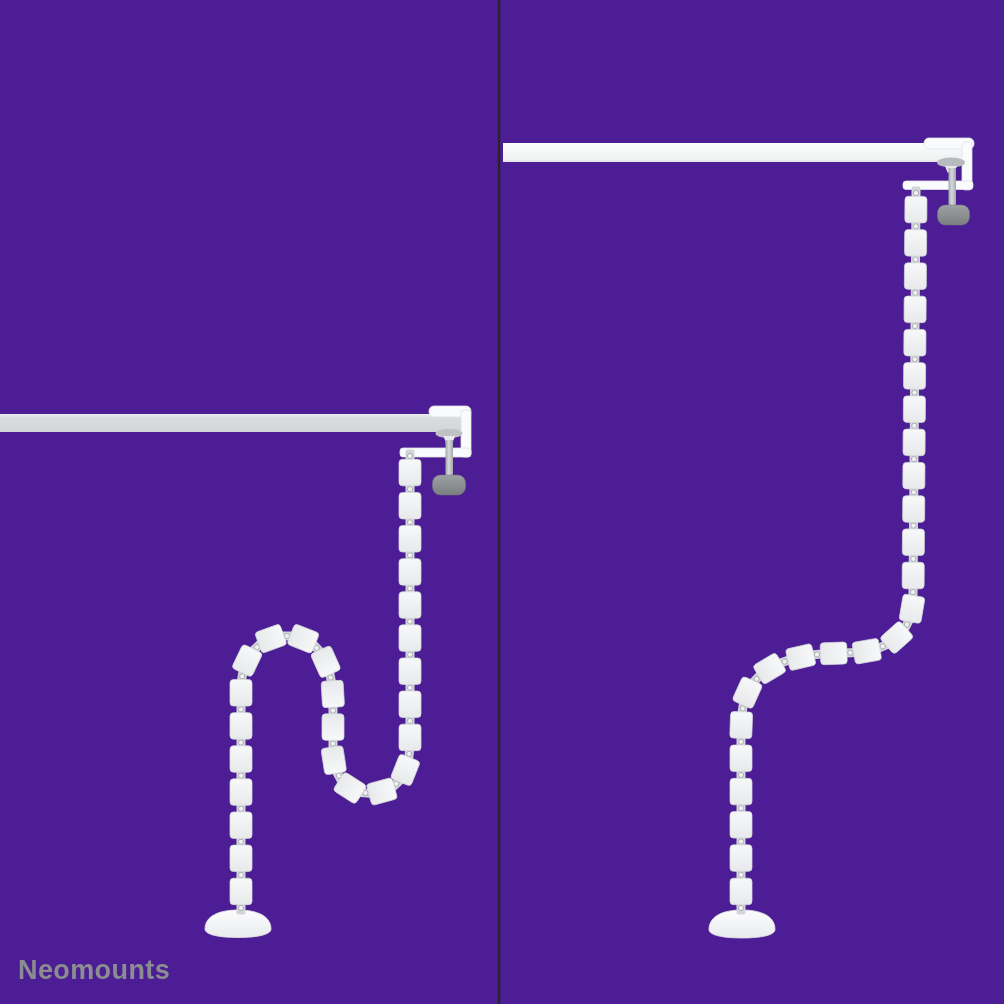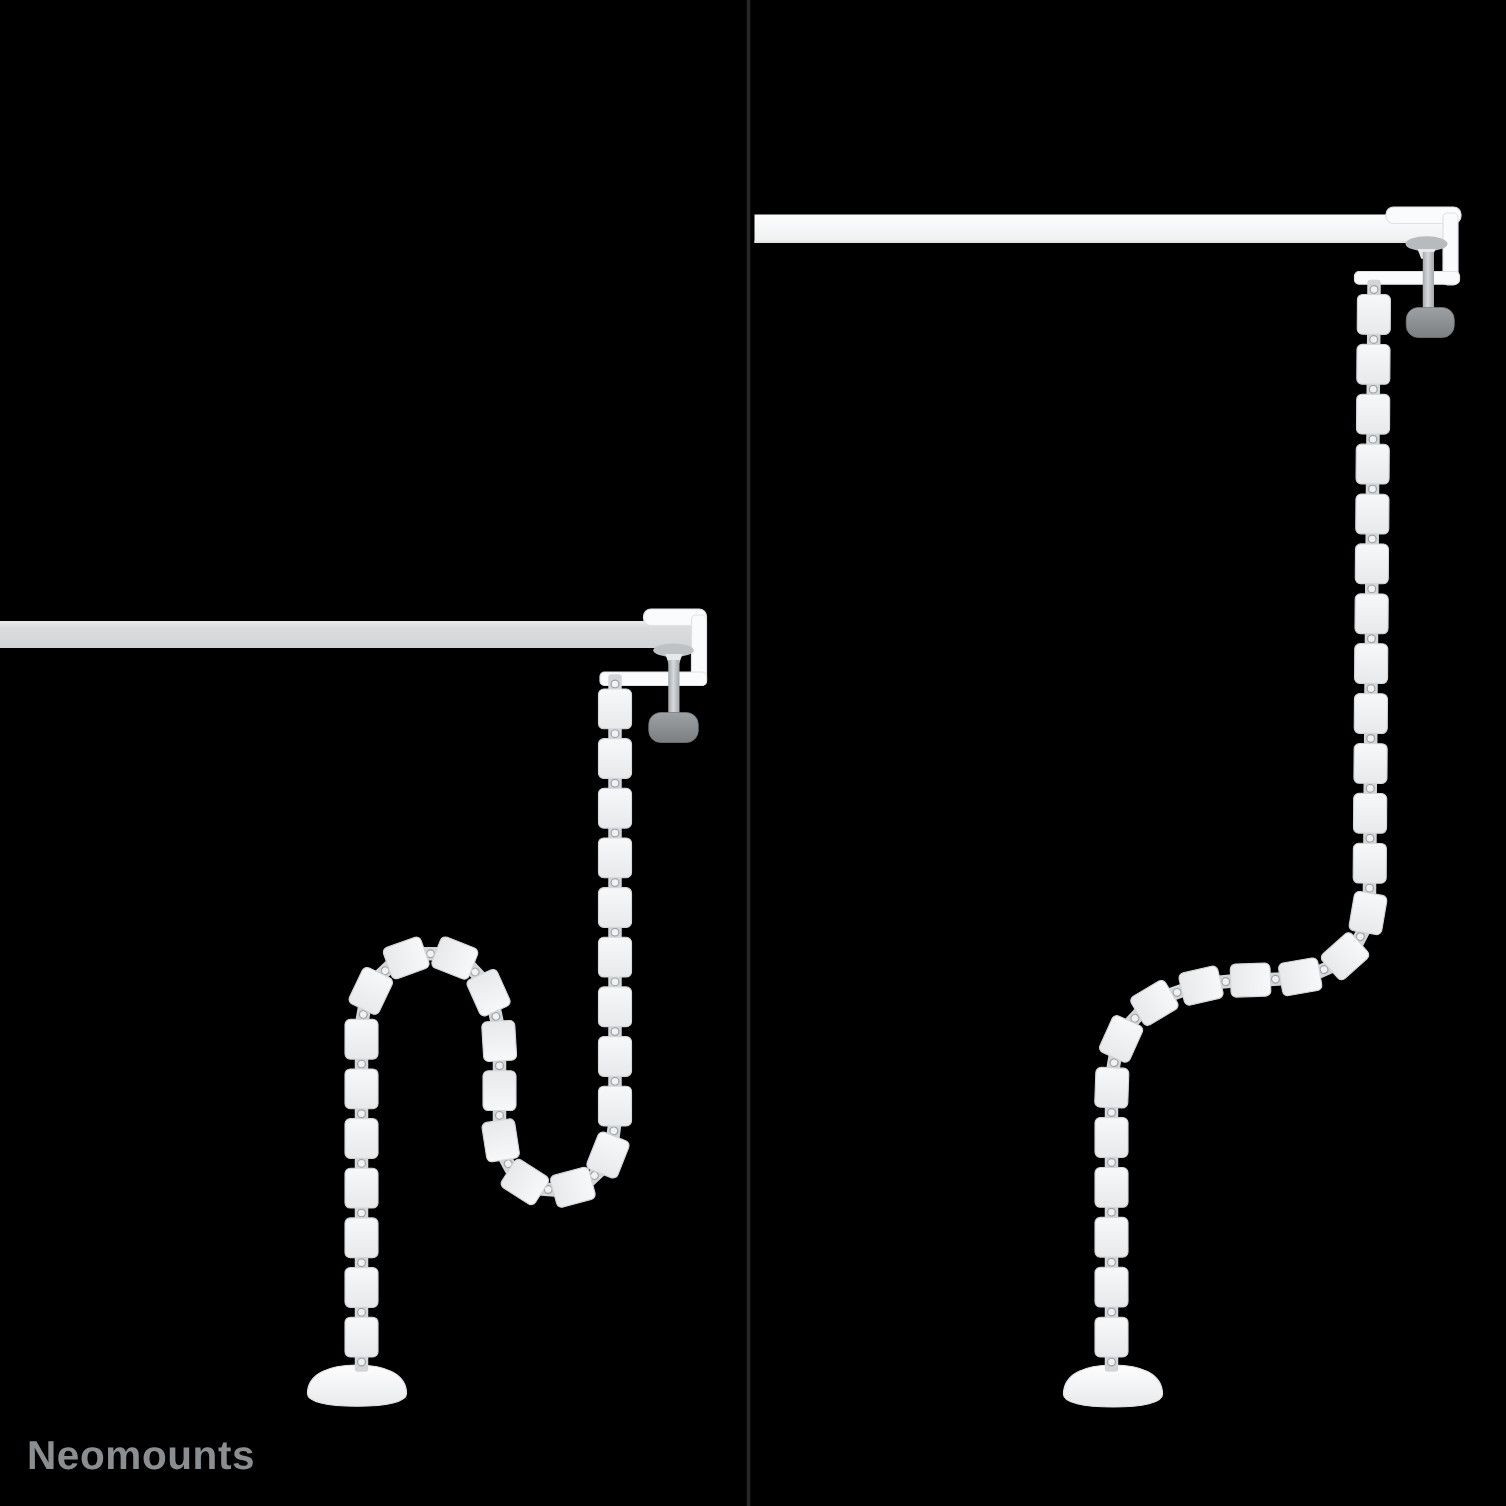--- a/index.html
+++ b/index.html
@@ -1,20 +1,20 @@
 <!DOCTYPE html>
 <html><head>
 <meta charset="utf-8">
 <style>
   html,body{margin:0;padding:0;background:#ffffff;}
   .stage{
     position:relative;
     width:1004px;height:1004px;
     overflow:hidden;
-    background:#000000;
+    background:#4c1d95;
     font-family:"Liberation Sans", sans-serif;
   }
   .stage svg{position:absolute;left:0;top:0;}
   .brand-logo{
     position:absolute;
     left:18px;top:956px;
     font-size:27px;
     font-weight:600;
     letter-spacing:0.4px;
     line-height:1.1;

